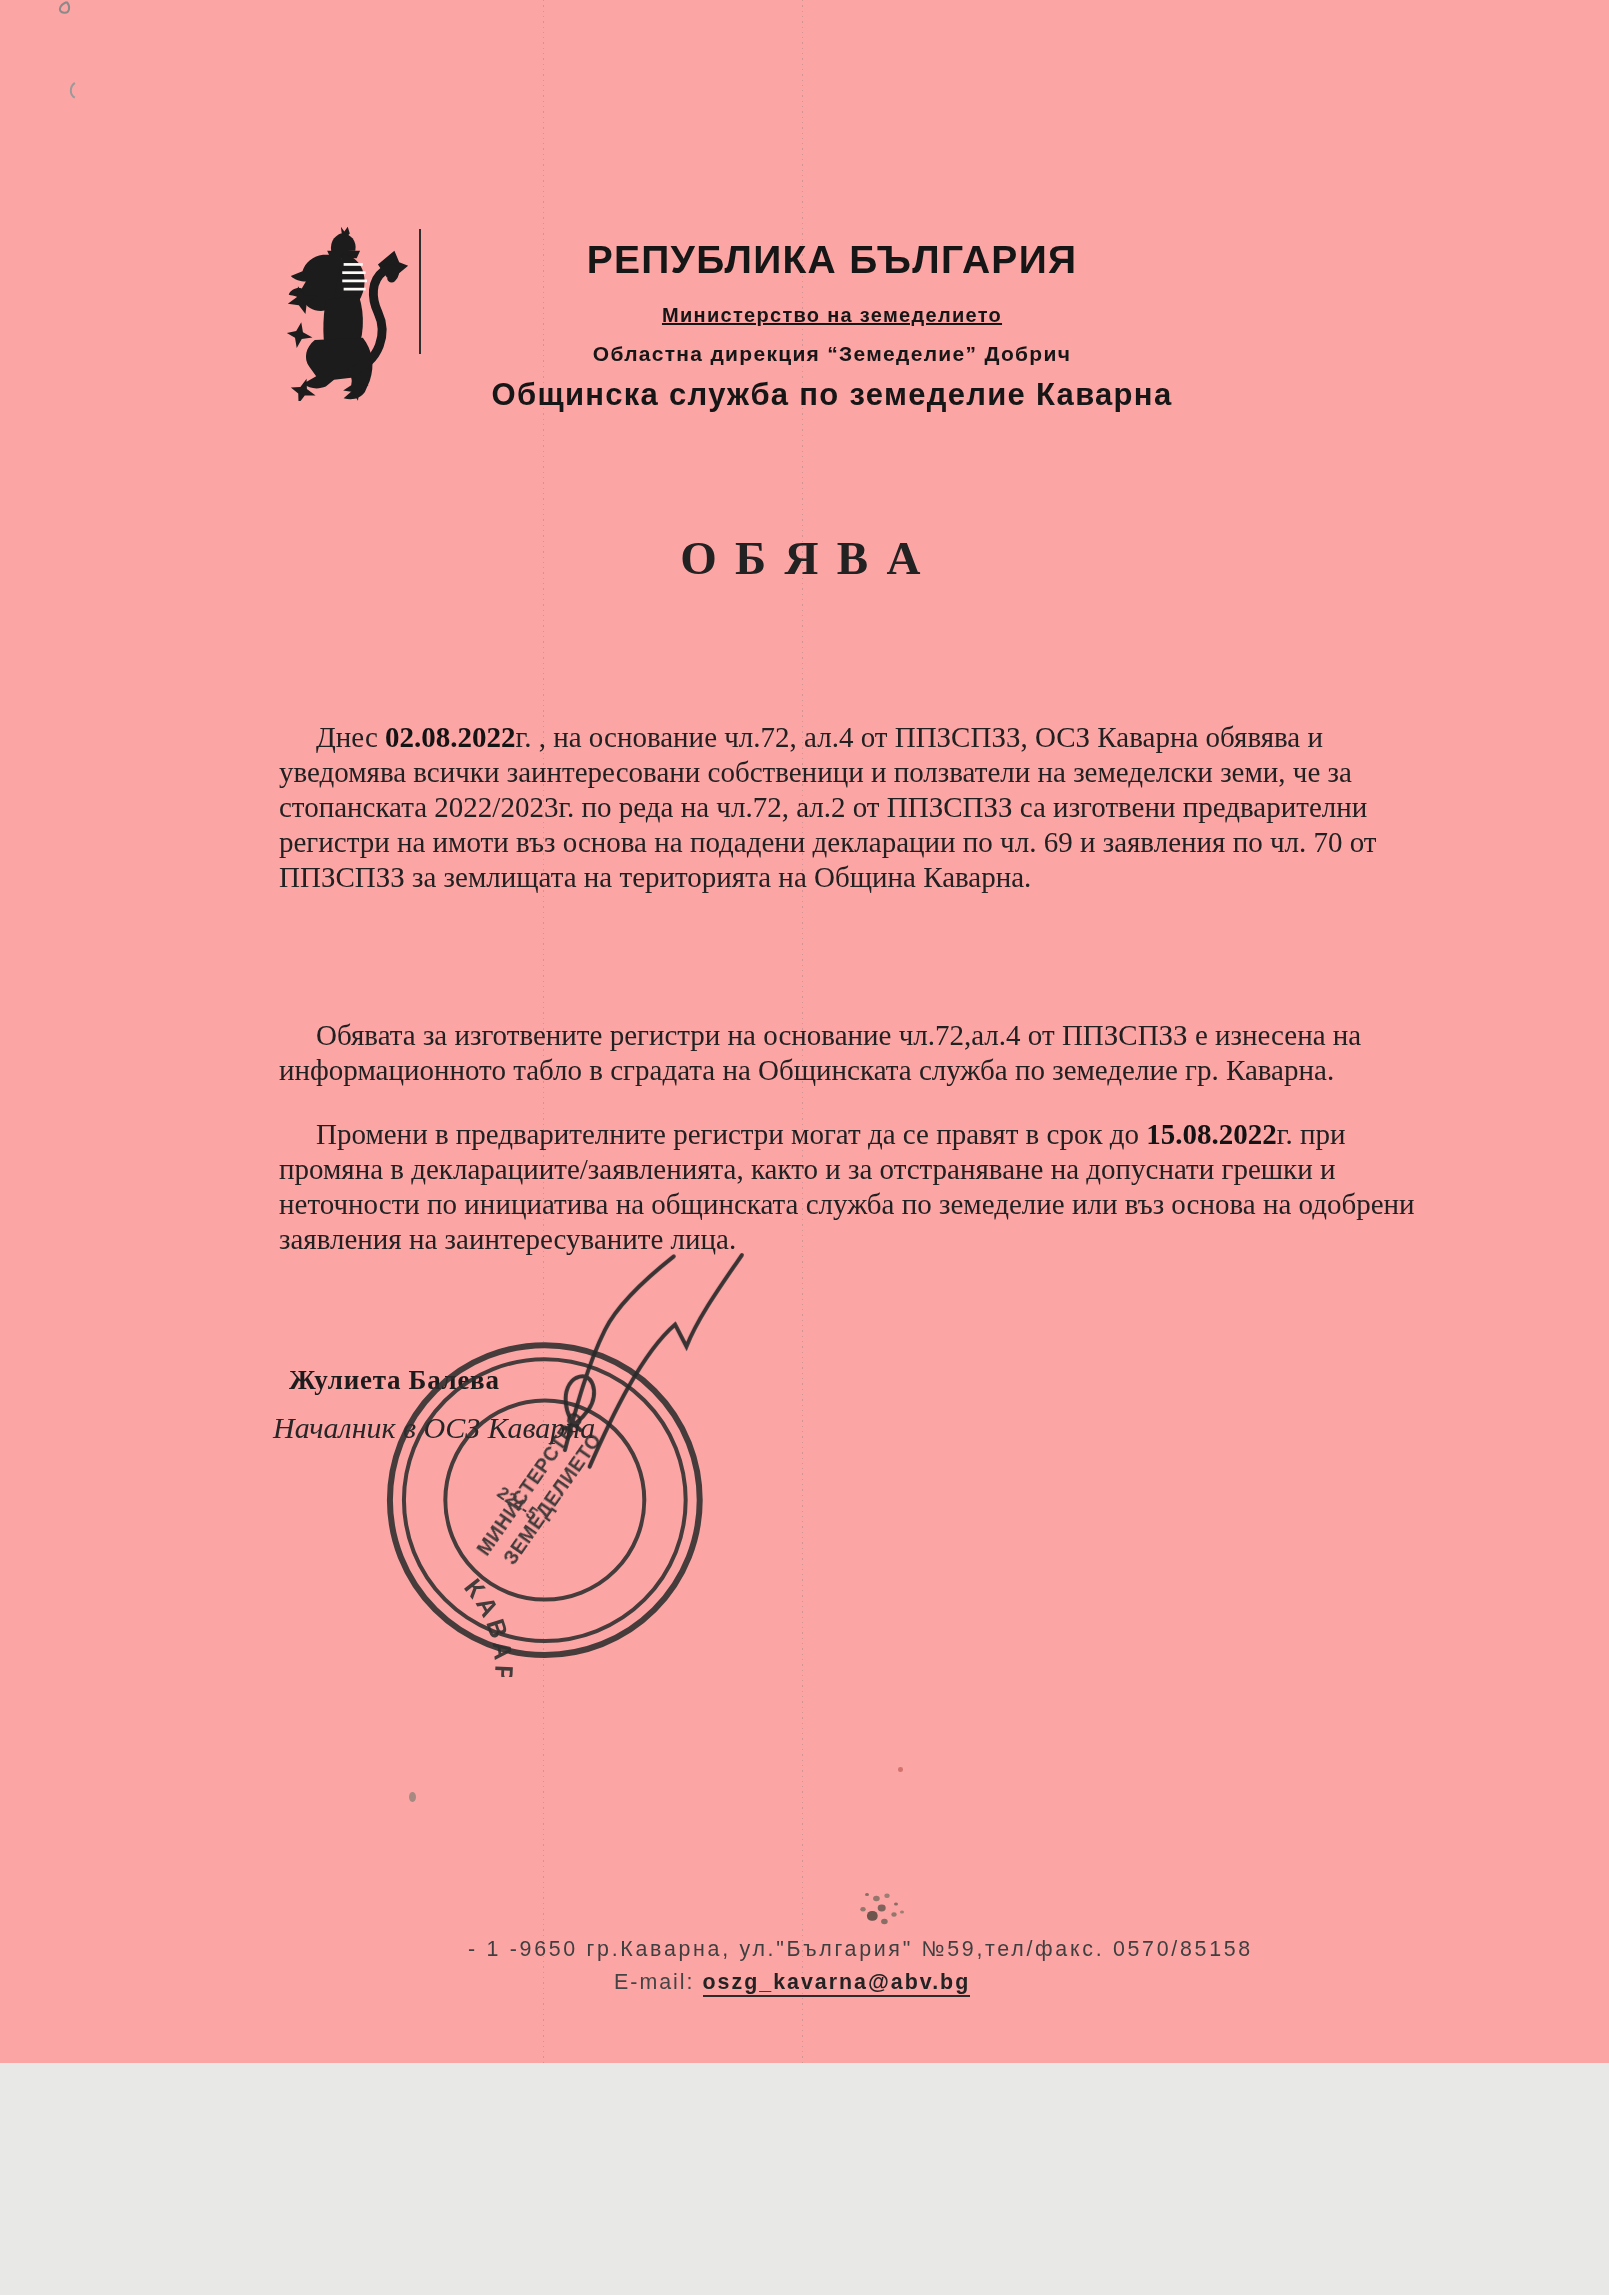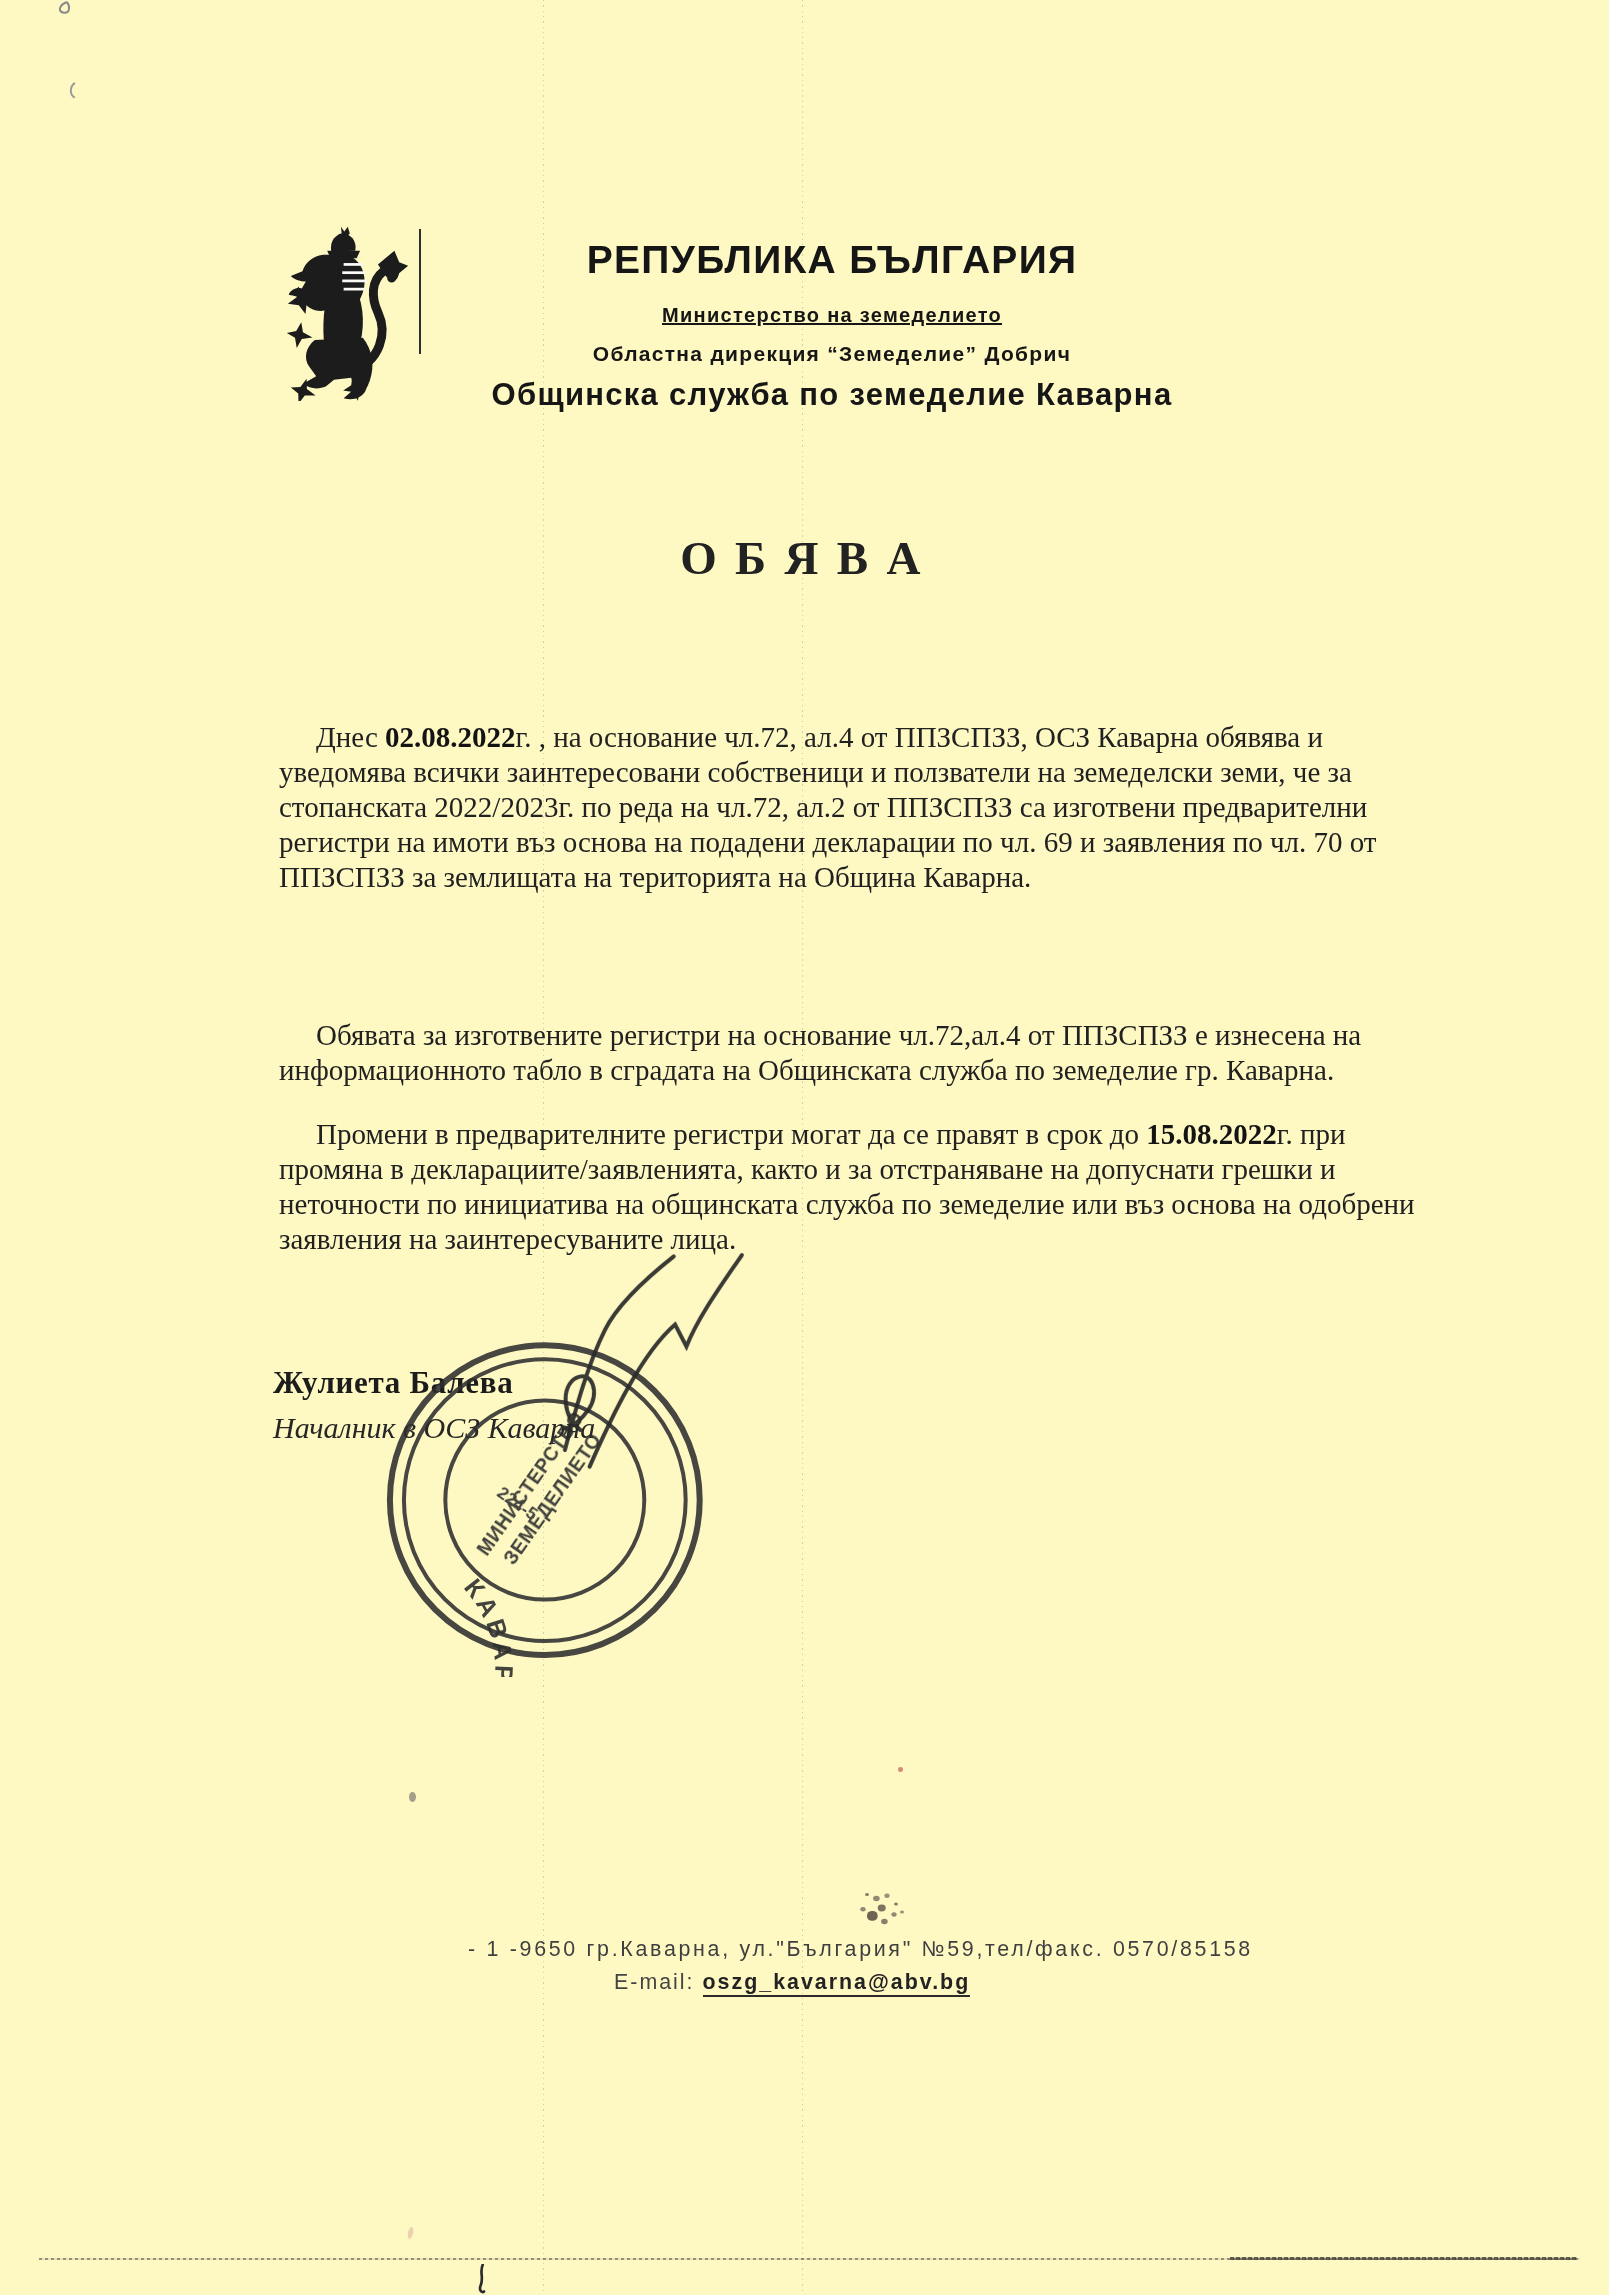--- a/index.html
+++ b/index.html
@@ -1,19 +1,19 @@
 <!DOCTYPE html>
 <html style="font-size:10.7px"><head>
 <meta charset="utf-8">
 <style>
   html,body{margin:0;padding:0;background:#e8e8e6;}
   .page{
     position:relative;
-    width:1610px;height:2295px;
-    background:#fef9c3;
+    width:1610px;height:2063px;
+    background:#fca5a5;
     overflow:hidden;
     font-family:"Liberation Serif", serif;
     color:#1f1f1f;
   }
   
   .fold{
     position:absolute;top:0;bottom:0;width:1.3px;
     background:repeating-linear-gradient(to bottom, rgba(110,110,110,.30) 0 1.3px, transparent 1.3px 5.3px);
     pointer-events:none;
   }
@@ -44,22 +44,22 @@
     text-indent:37px;
     color:#212121;
   }
   .para b{font-weight:bold;color:#141414;}
   .p1{top:720px;}
   .p2{top:970px;margin-top:48px;}
   .p3{top:1046px;}
   .p4{top:1117px;}
   
   .sig-name{
-    position:absolute;left:273px;top:1365px;
-    font-weight:bold;font-size:31px;color:#1c1c1c;letter-spacing:0.7px;
+    position:absolute;left:289px;top:1365px;
+    font-weight:bold;font-size:27px;color:#1c1c1c;letter-spacing:0.7px;
   }
   .sig-pos{
     position:absolute;left:273px;top:1411px;
     font-style:italic;font-size:30px;color:#262626;
   }
   .stamp-svg{position:absolute;left:361px;top:1223px;width:401px;height:454px;}
   
   .footer1{
     position:absolute;left:468px;top:1937px;
     font-family:"Liberation Sans", sans-serif;

